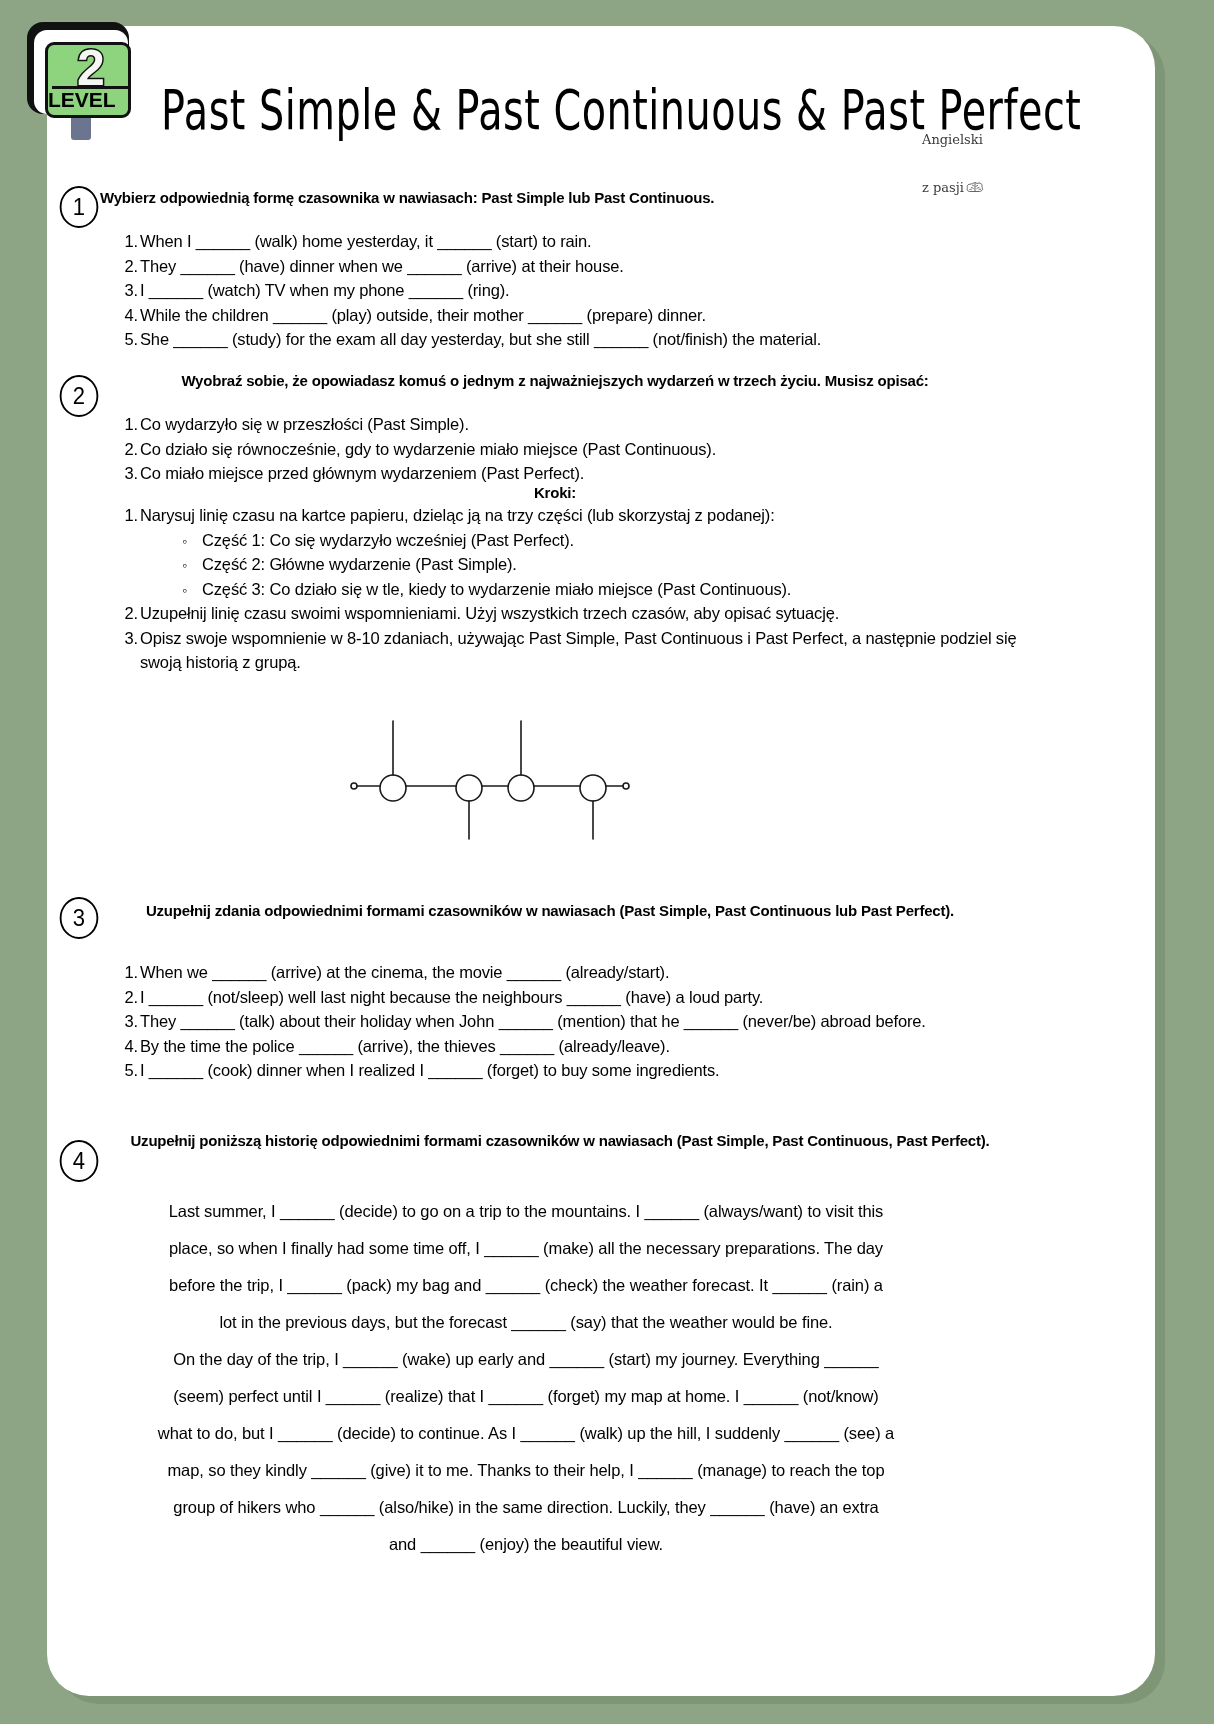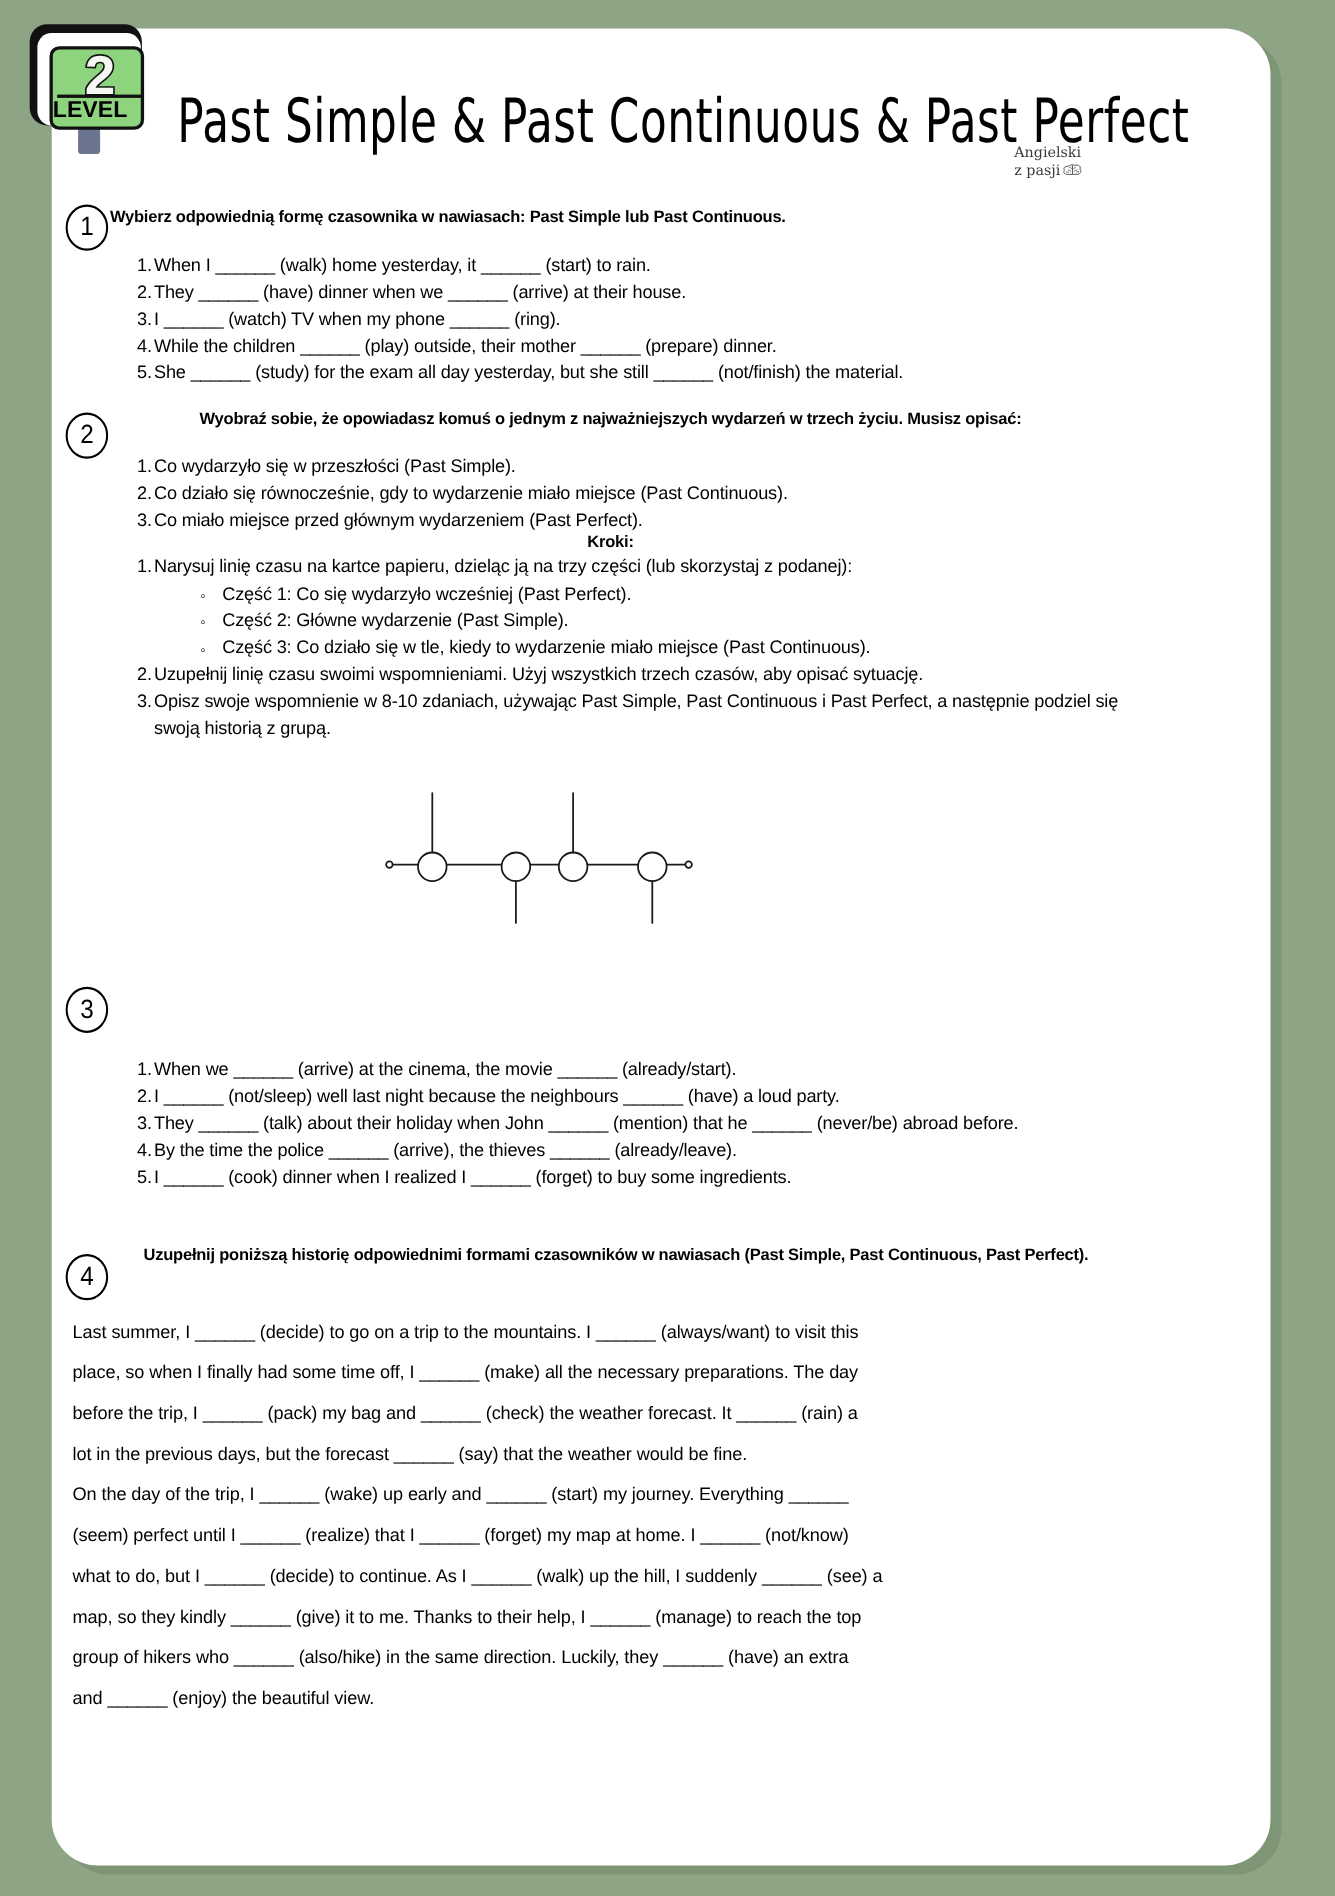--- a/index.html
+++ b/index.html
@@ -114,21 +114,21 @@
   }
   #brand {
     position: absolute;
     left: 922px; top: 132px;
     width: 110px;
     font-family: "DejaVu Serif", serif;
     font-size: 13px;
     line-height: 16px;
     color: #3a3a3a;
   }
-  #brand .b2 { display: inline-block; }
+  #brand .b2 { display: inline-block; margin-top: 32px; }
   #brand-icon {
     display: inline-block;
     vertical-align: -3px;
     margin-left: 2px;
   }
   
   .ex-num {
     position: absolute;
     width: 42px; height: 42px;
     border: 2.5px solid #000;
@@ -184,20 +184,21 @@
   #timeline {
     position: absolute;
     left: 345px; top: 715px;
     width: 290px; height: 130px;
   }
   
   #story {
     position: absolute;
     left: 66px; top: 1193px;
     width: 920px;
+    text-align: center;
     font-family: "Liberation Sans", sans-serif;
     font-size: 16.5px;
     line-height: 37px;
     color: #000;
     letter-spacing: -0.1px;
   }
 </style>
 </head>
 <body>
 
@@ -291,20 +292,21 @@
         <line x1="48" y1="60" x2="48" y2="6"></line>
         <line x1="176" y1="60" x2="176" y2="6"></line>
 
         <line x1="124" y1="86" x2="124" y2="124"></line>
         <line x1="248" y1="86" x2="248" y2="124"></line>
       </g>
     </svg>
   </div>
 
   <div class="ex-num" style="left:58px; top:897px;">3</div>
+  <div class="ex-head center-head" style="left:100px; top:898px; width:900px;">Uzupełnij zdania odpowiednimi formami czasowników w nawiasach (Past Simple, Past Continuous lub Past Perfect).</div>
 
   <div class="body-text" style="left:118px; top:960px; width:910px;">
     <ol class="items">
       <li><span class="mk">1.</span><span>When we ______ (arrive) at the cinema, the movie ______ (already/start).</span></li>
       <li><span class="mk">2.</span><span>I ______ (not/sleep) well last night because the neighbours ______ (have) a loud party.</span></li>
       <li><span class="mk">3.</span><span>They ______ (talk) about their holiday when John ______ (mention) that he ______ (never/be) abroad before.</span></li>
       <li><span class="mk">4.</span><span>By the time the police ______ (arrive), the thieves ______ (already/leave).</span></li>
       <li><span class="mk">5.</span><span>I ______ (cook) dinner when I realized I ______ (forget) to buy some ingredients.</span></li>
     </ol>
   </div>

